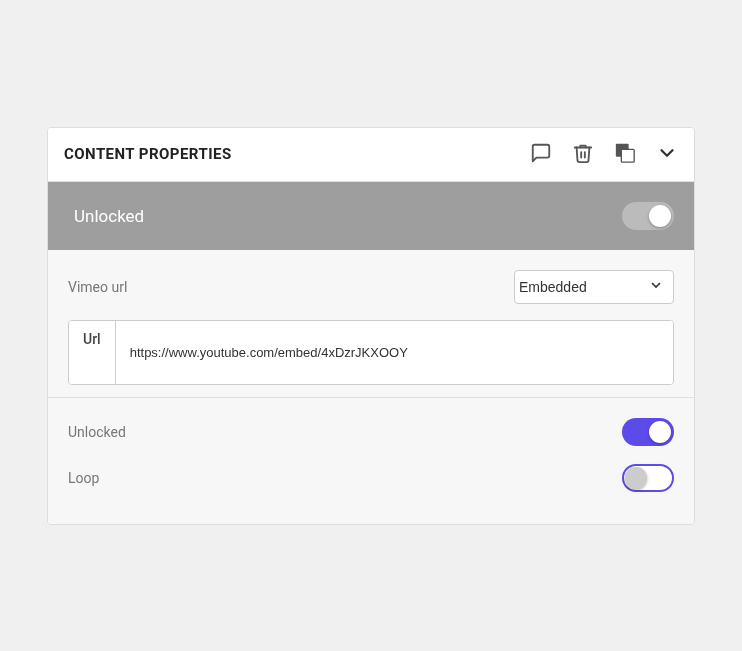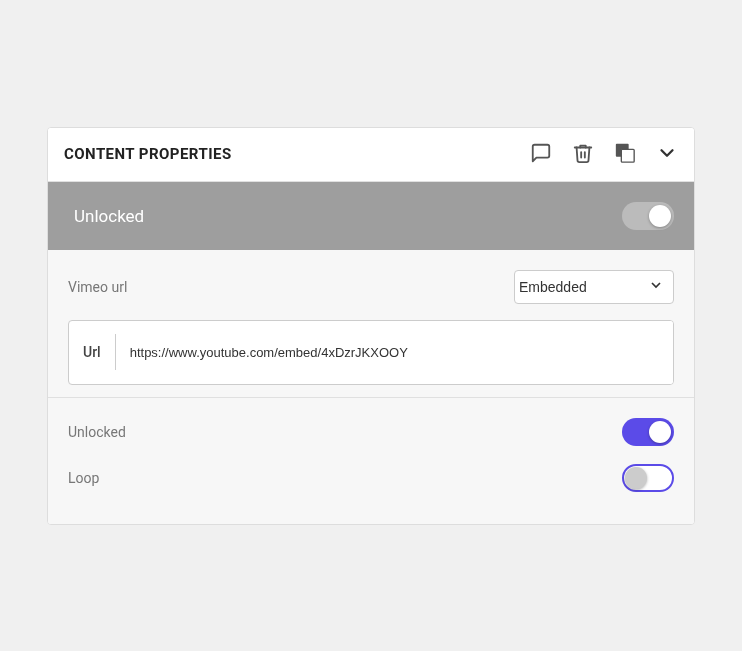--- a/index.html
+++ b/index.html
@@ -145,21 +145,20 @@
     .select-chevron {
       position: absolute;
       right: 10px;
       pointer-events: none;
       font-size: 16px;
       color: #333;
     }
     
     .url-input-row {
       display: flex;
-      align-items: center;
       border: 1px solid #ccc;
       border-radius: 4px;
       background: #fff;
       margin-bottom: 12px;
       overflow: hidden;
     }
     .url-prefix {
       padding: 10px 14px;
       font-size: 14px;
       color: #444;

